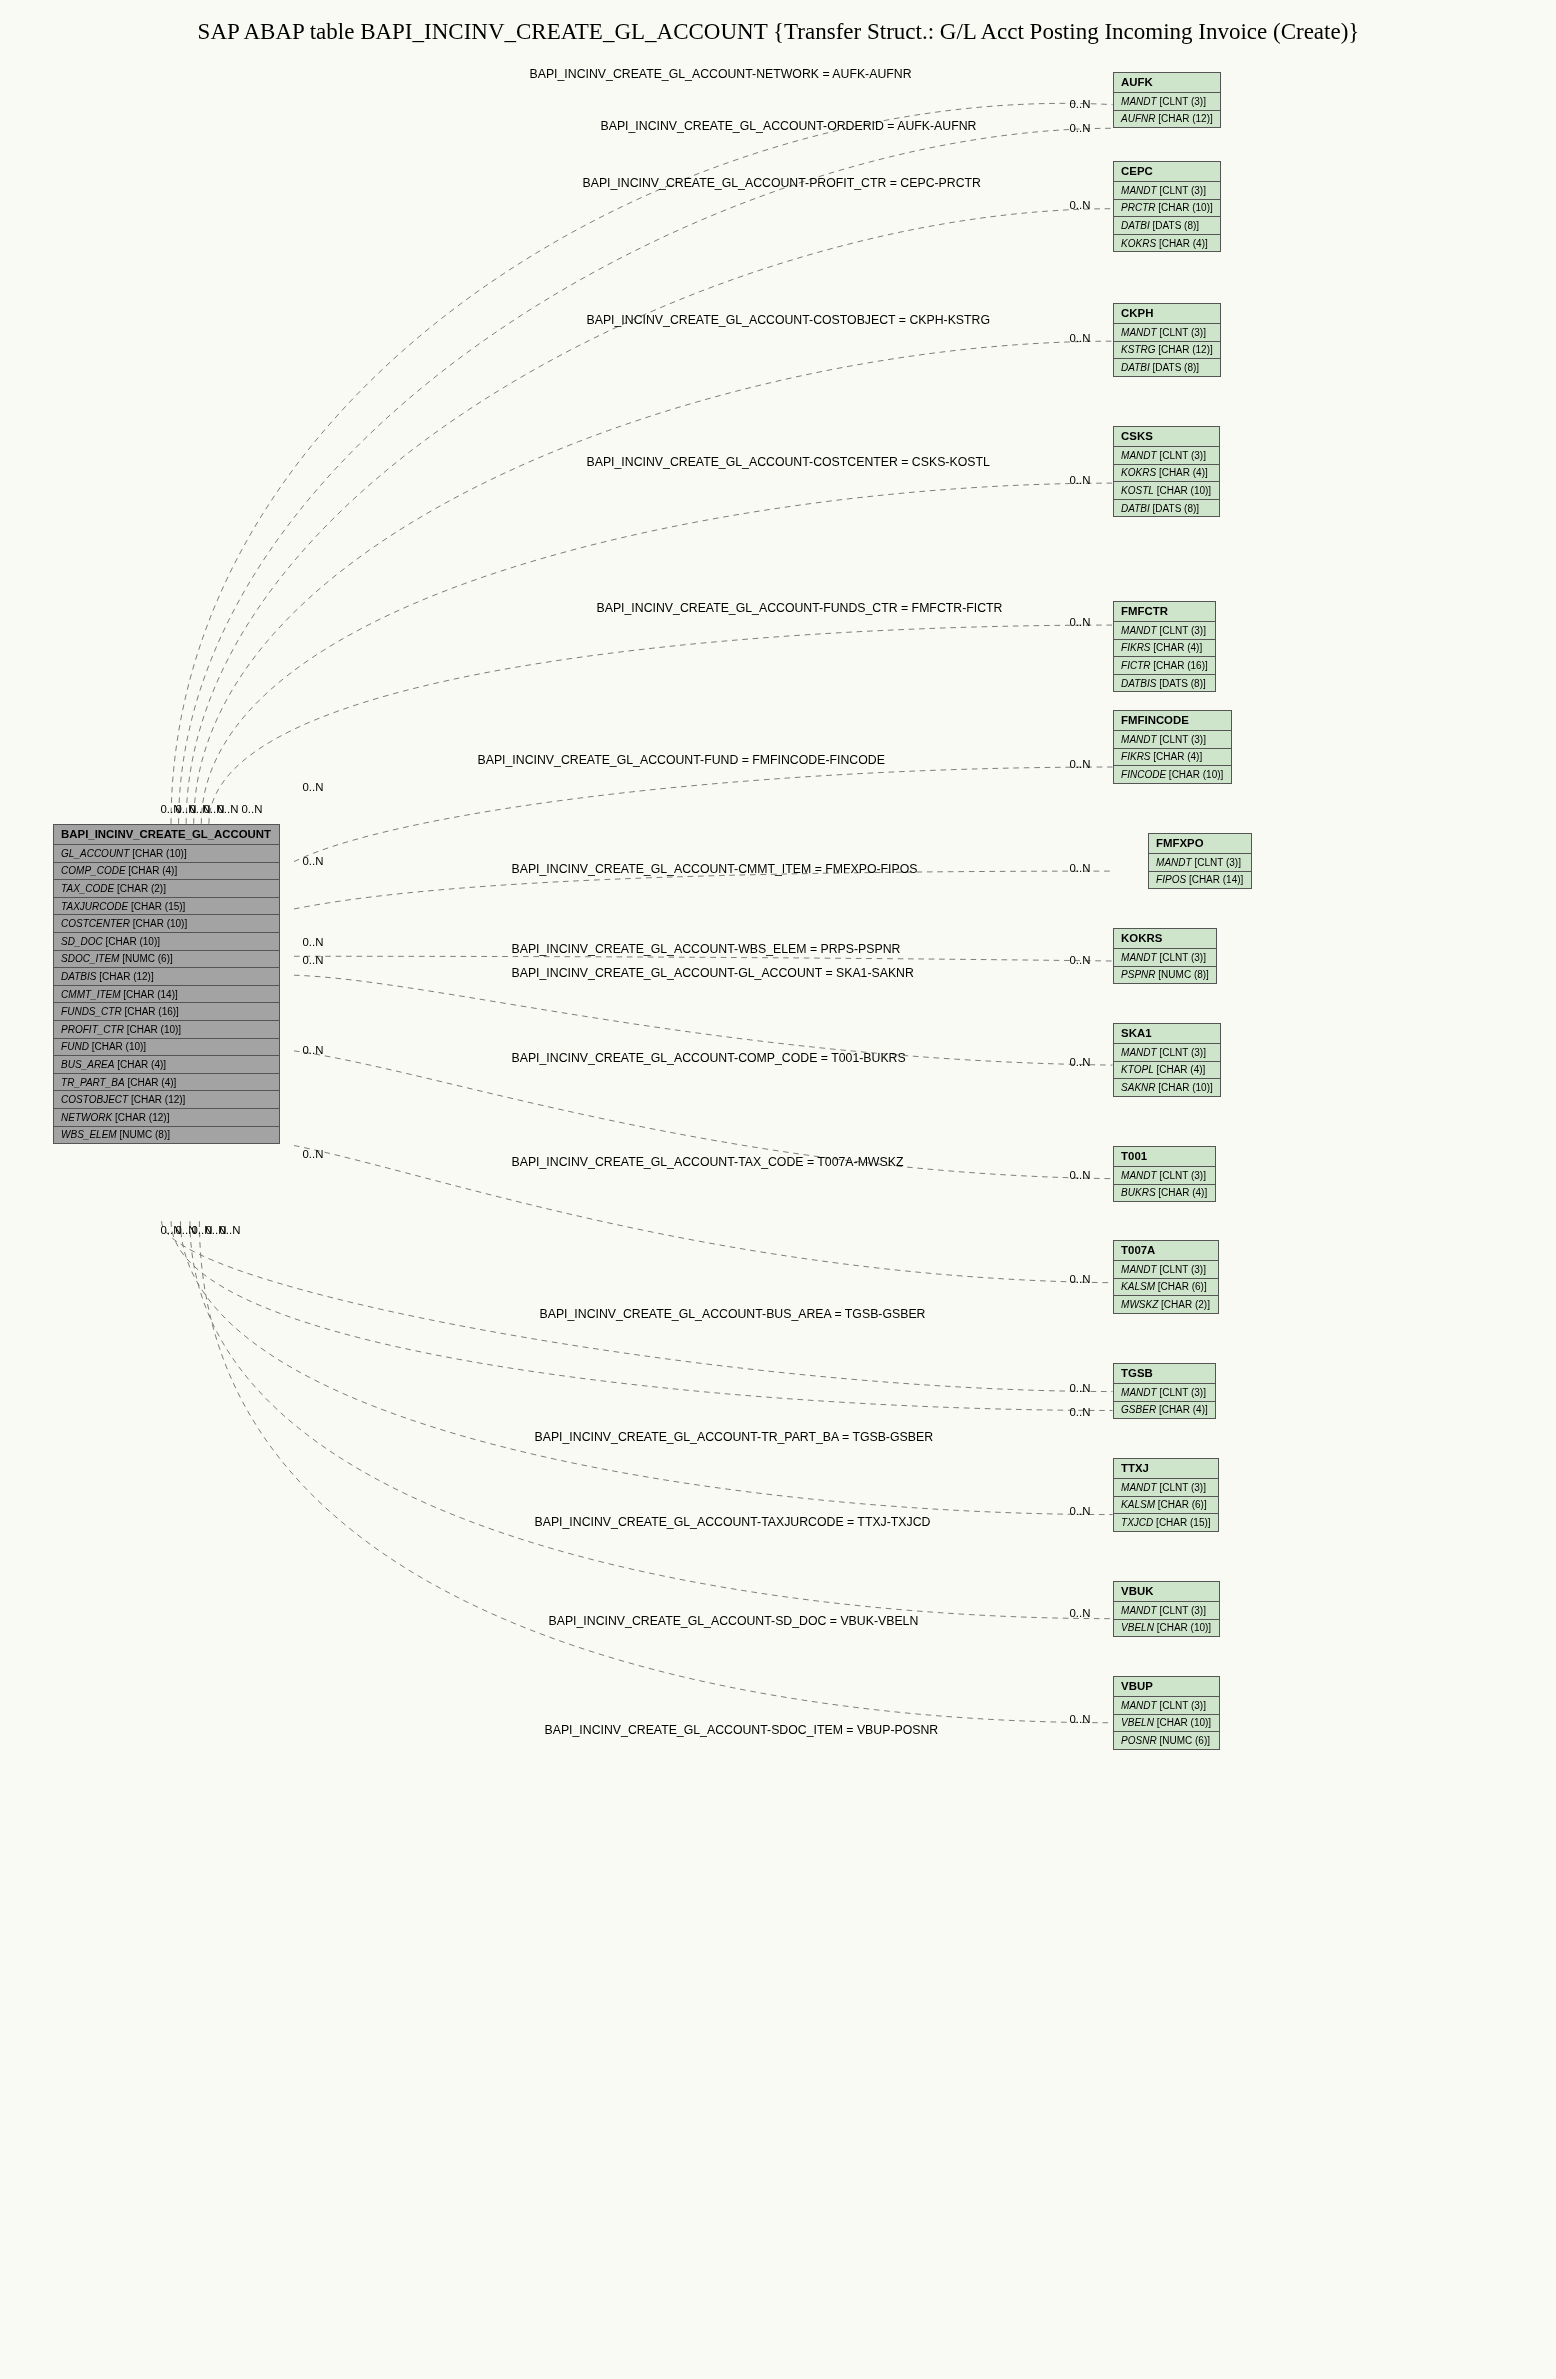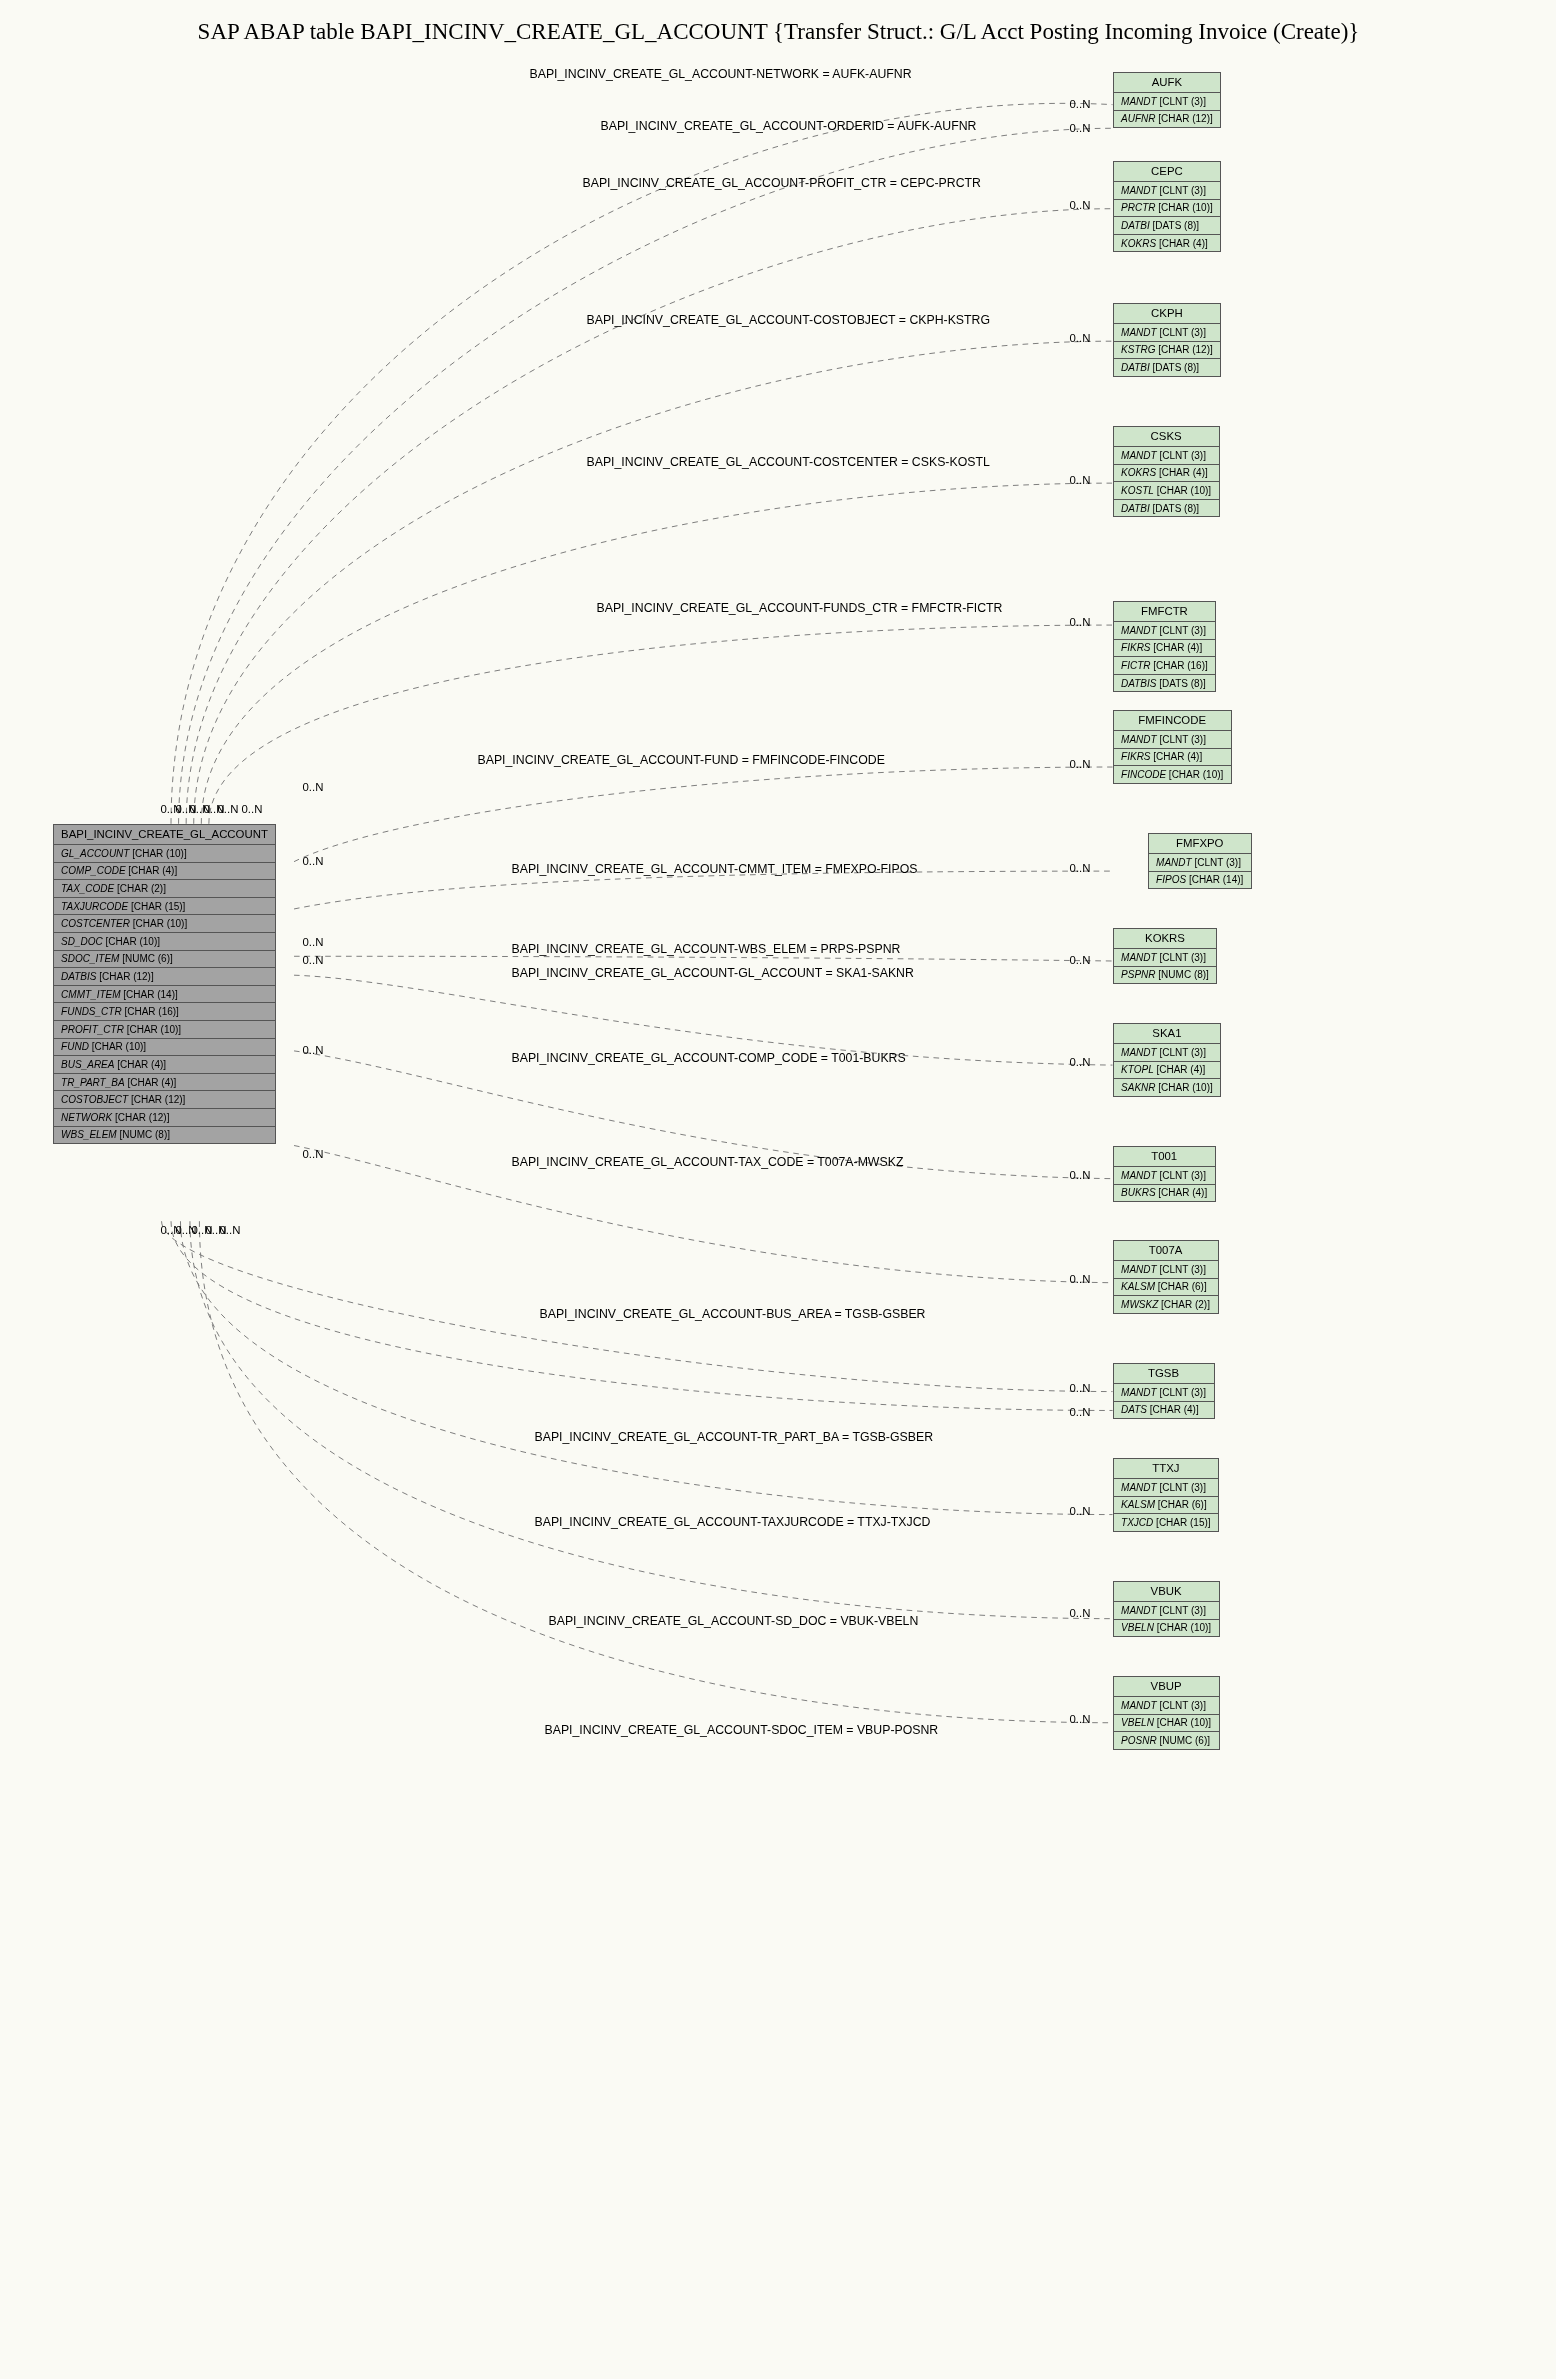--- a/index.html
+++ b/index.html
@@ -32,22 +32,21 @@
     height: 2360px;
     pointer-events: none;
   }
   .entity {
     position: absolute;
     border: 0.9px solid #555;
     background: #cfe5cb;
   }
   .entity.main { background: #a3a3a3; }
   .entity .hdr {
-    text-align: center;
-    font-weight: normal;
+    font-weight: bold;
     padding: 3.8px 7.6px;
     border-bottom: 0.9px solid #555;
     white-space: nowrap;
   }
   .entity .row {
     padding: 2.8px 7.6px;
     border-bottom: 0.9px solid #555;
     white-space: nowrap;
     font-size: 10px;
   }
@@ -178,21 +177,21 @@
       </div>
       <div class="entity" style="left: 1103px; top: 1230px;">
         <div class="hdr">T007A</div>
         <div class="row"><span class="fn">MANDT</span><span class="ft"> [CLNT (3)]</span></div>
         <div class="row"><span class="fn">KALSM</span><span class="ft"> [CHAR (6)]</span></div>
         <div class="row"><span class="fn">MWSKZ</span><span class="ft"> [CHAR (2)]</span></div>
       </div>
       <div class="entity" style="left: 1103px; top: 1353px;">
         <div class="hdr">TGSB</div>
         <div class="row"><span class="fn">MANDT</span><span class="ft"> [CLNT (3)]</span></div>
-        <div class="row"><span class="fn">DATS</span><span class="ft"> [CHAR (4)]</span></div>
+        <div class="row"><span class="fn">GSBER</span><span class="ft"> [CHAR (4)]</span></div>
       </div>
       <div class="entity" style="left: 1103px; top: 1448px;">
         <div class="hdr">TTXJ</div>
         <div class="row"><span class="fn">MANDT</span><span class="ft"> [CLNT (3)]</span></div>
         <div class="row"><span class="fn">KALSM</span><span class="ft"> [CHAR (6)]</span></div>
         <div class="row"><span class="fn">TXJCD</span><span class="ft"> [CHAR (15)]</span></div>
       </div>
       <div class="entity" style="left: 1103px; top: 1571px;">
         <div class="hdr">VBUK</div>
         <div class="row"><span class="fn">MANDT</span><span class="ft"> [CLNT (3)]</span></div>

